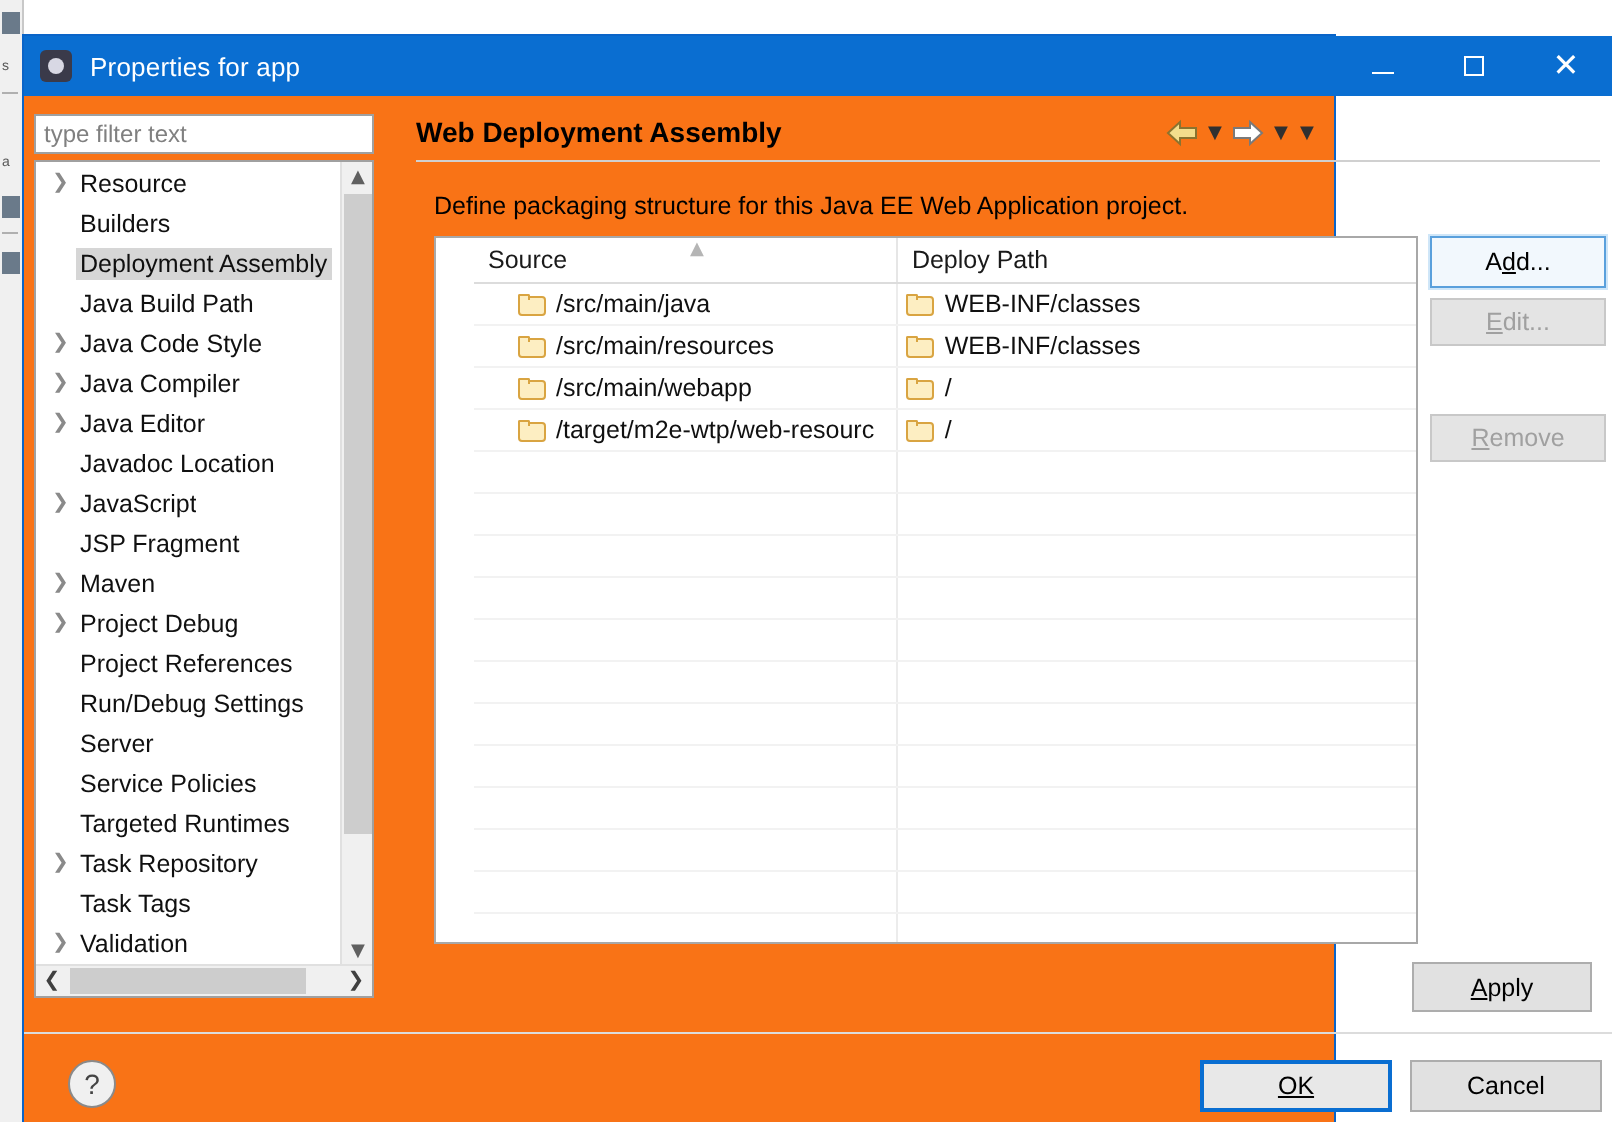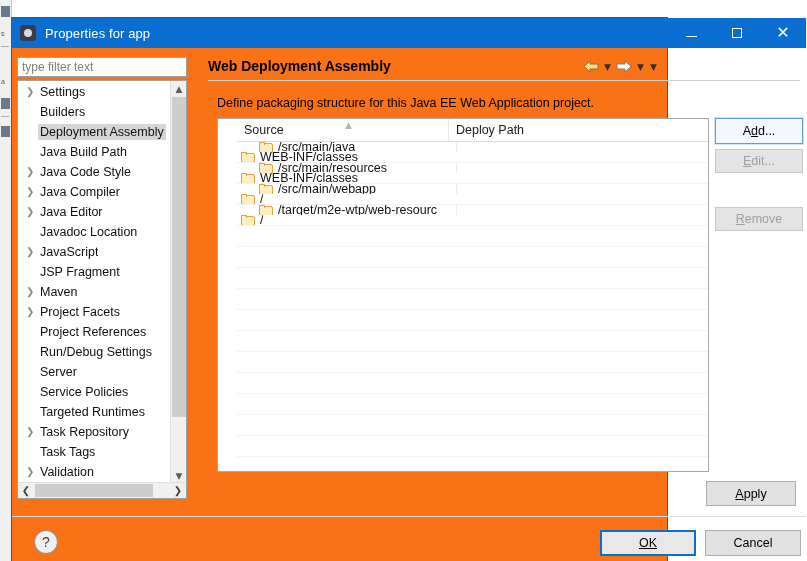--- a/index.html
+++ b/index.html
@@ -314,21 +314,20 @@
     position: absolute;
     left: 108px; top: 1px;
     font-size: 9px;
     color: #b5b5b5;
     font-family: "DejaVu Sans", sans-serif;
   }
   .trow {
     display: flex;
     height: 20px;
     border-bottom: 1px solid #f2f2f2;
-    flex-direction: column;
   }
   .td {
     display: flex;
     align-items: center;
     font-size: 12.5px;
     color: #101010;
     box-sizing: border-box;
     overflow: hidden;
     white-space: nowrap;
   }
@@ -463,21 +462,21 @@
       </div>
     </div>
   </div>
 
   <div id="filter-input">type filter text</div>
 
   <div id="tree-panel">
     <div id="tree-list">
         <div class="tree-item">
           <span class="tree-arrow">❯</span>
-          <span class="tree-label">Settings</span>
+          <span class="tree-label">Resource</span>
         </div>
         <div class="tree-item">
           <span class="tree-arrow empty">❯</span>
           <span class="tree-label">Builders</span>
         </div>
         <div class="tree-item selected">
           <span class="tree-arrow empty">❯</span>
           <span class="tree-label">Deployment Assembly</span>
         </div>
         <div class="tree-item">
@@ -507,21 +506,21 @@
         <div class="tree-item">
           <span class="tree-arrow empty">❯</span>
           <span class="tree-label">JSP Fragment</span>
         </div>
         <div class="tree-item">
           <span class="tree-arrow">❯</span>
           <span class="tree-label">Maven</span>
         </div>
         <div class="tree-item">
           <span class="tree-arrow">❯</span>
-          <span class="tree-label">Project Facets</span>
+          <span class="tree-label">Project Debug</span>
         </div>
         <div class="tree-item">
           <span class="tree-arrow empty">❯</span>
           <span class="tree-label">Project References</span>
         </div>
         <div class="tree-item">
           <span class="tree-arrow empty">❯</span>
           <span class="tree-label">Run/Debug Settings</span>
         </div>
         <div class="tree-item">

